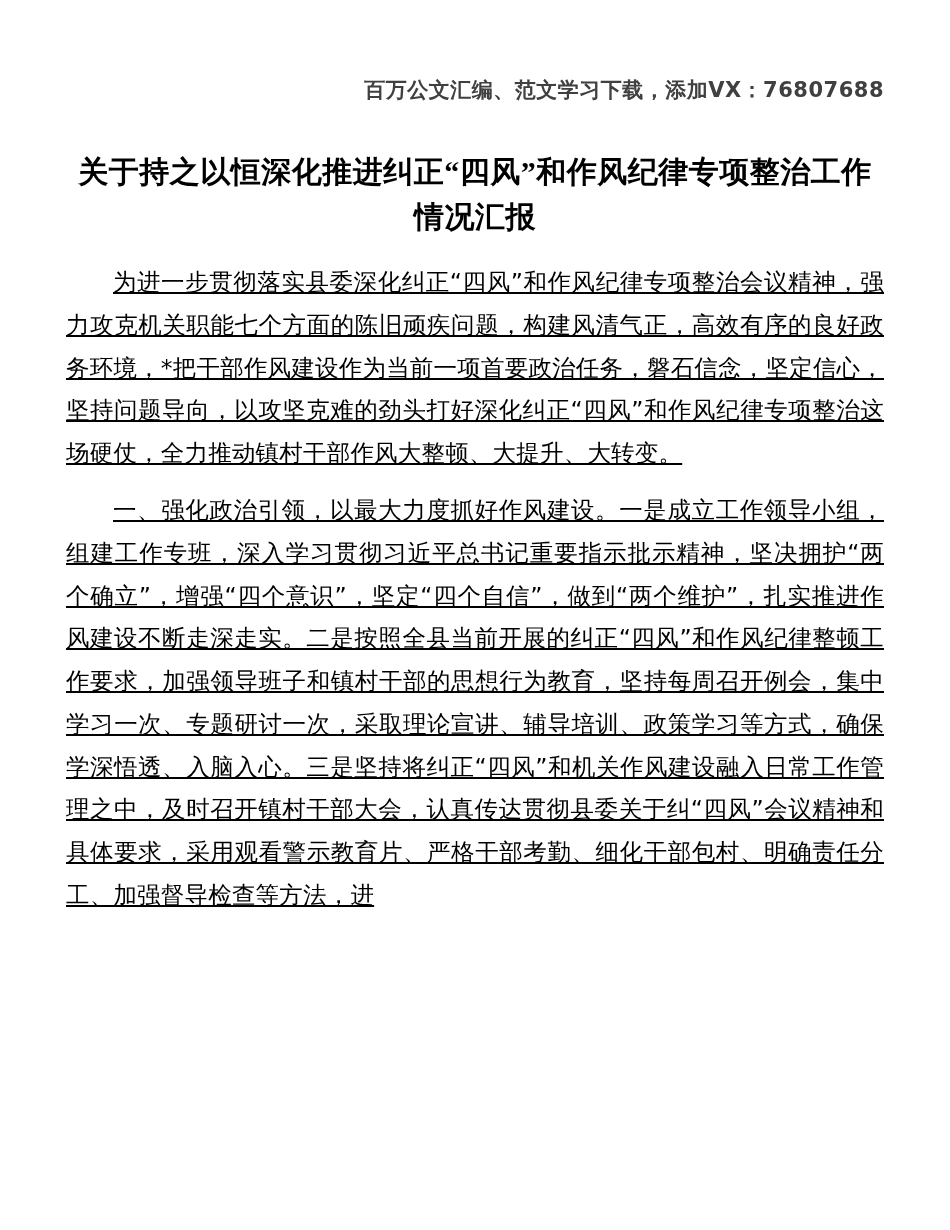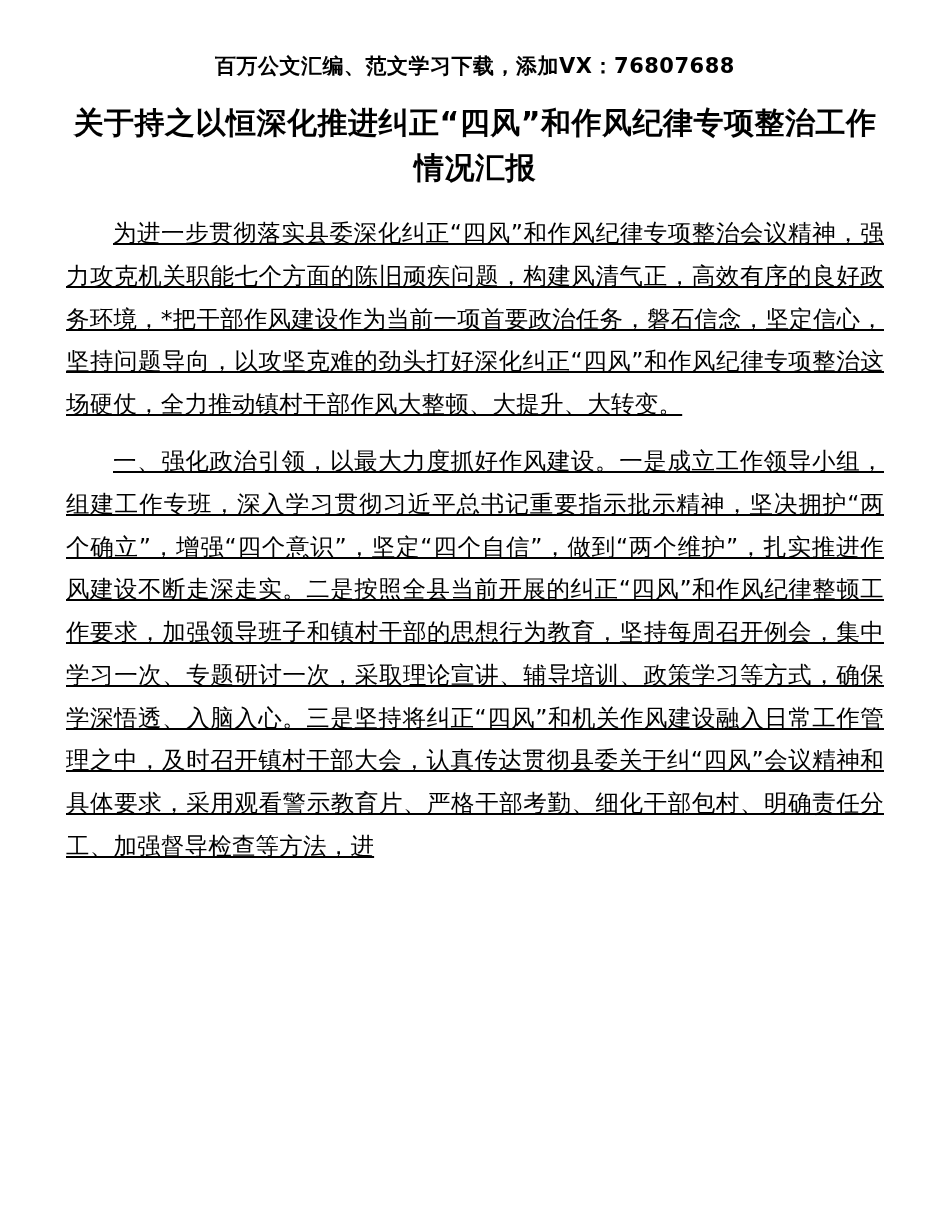--- a/index.html
+++ b/index.html
@@ -15,36 +15,37 @@
     overflow: hidden;
   }
   .page {
     width: 950px;
     height: 1230px;
     position: relative;
     box-sizing: border-box;
     padding: 0 66px;
   }
   .promo-banner {
-    text-align: center;
-    color: #000000;
+    text-align: right;
+    color: #404040;
     font-size: 21px;
     font-weight: bold;
     letter-spacing: 0.5px;
-    padding-top: 54px;
+    padding-top: 78px;
     line-height: 1.2;
   }
   .doc-title {
-    margin: 21px 0 0 0;
+    margin: 46px 0 0 0;
     text-align: center;
     font-size: 30px;
     font-weight: bold;
     line-height: 1.5;
     letter-spacing: 0.5px;
     padding: 0 6px;
+    font-family: Liberation Serif, serif;
   }
   .body-text {
     margin-top: 22px;
   }
   .para {
     font-size: 23.5px;
     line-height: 1.82;
     text-align: justify;
     text-justify: inter-ideograph;
     text-indent: 2em;

